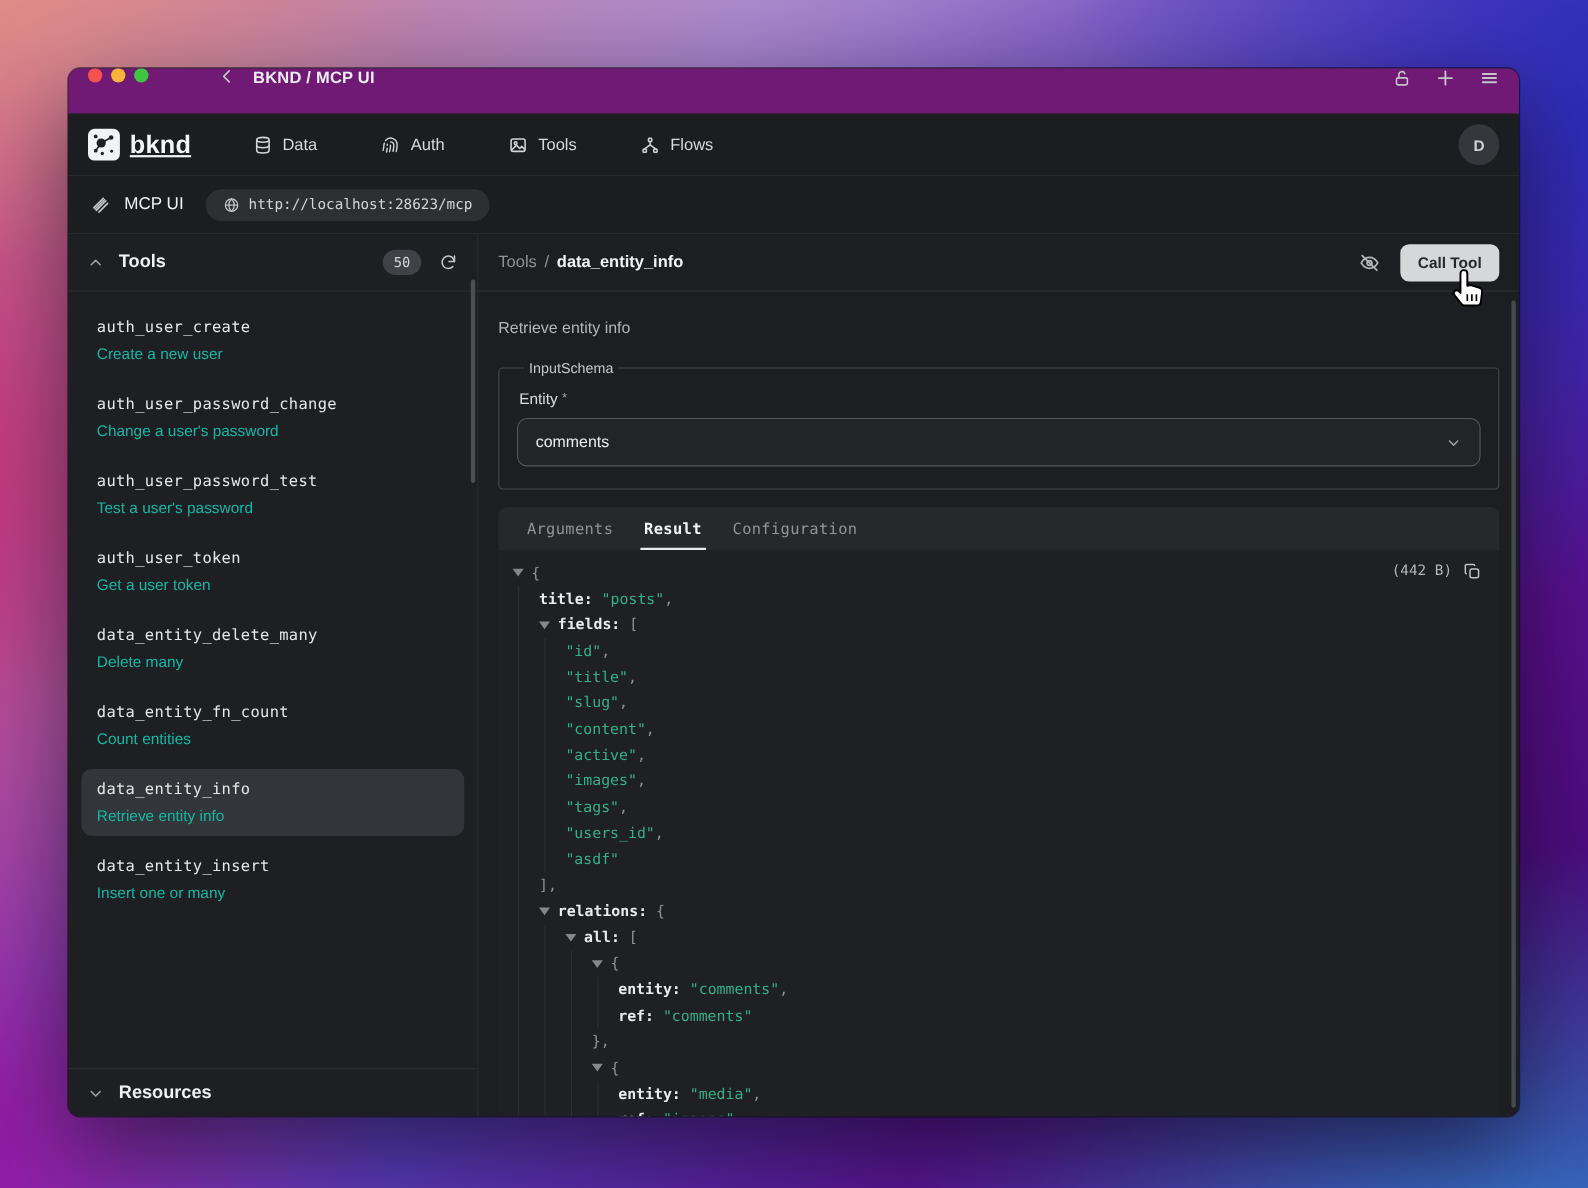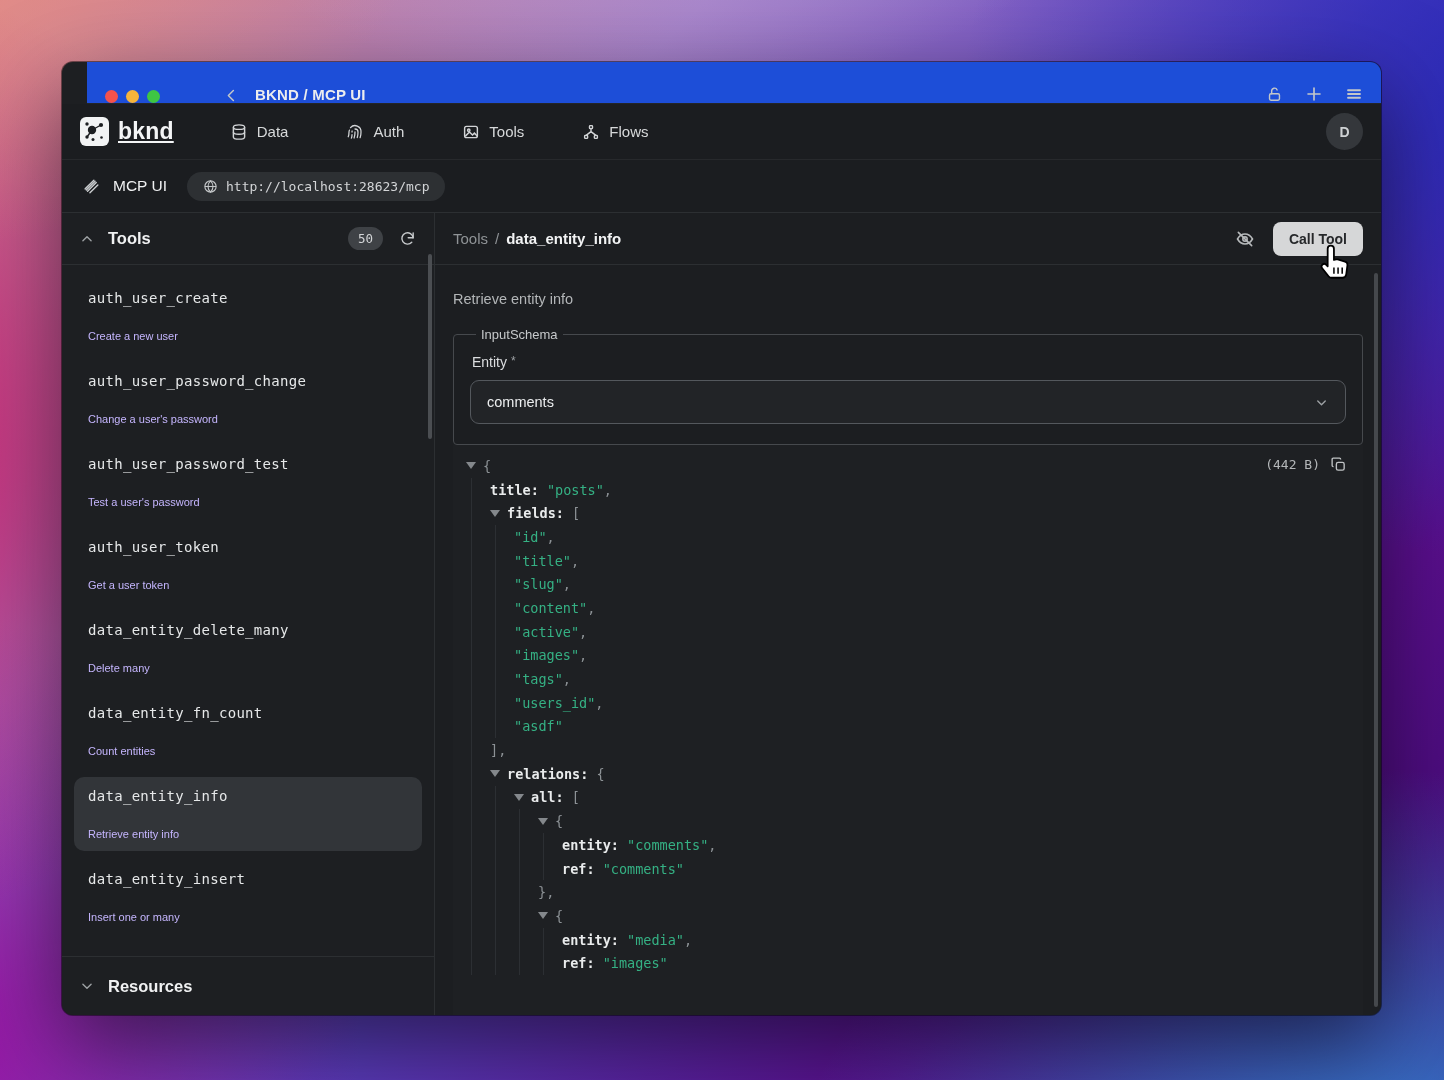--- a/index.html
+++ b/index.html
@@ -16,21 +16,21 @@
       radial-gradient(1000px 760px at 108% 10%, rgba(33,42,185,.95), rgba(33,42,185,0) 60%),
       linear-gradient(135deg, #d9838b 0%, #a27cc8 28%, #5b3fc0 55%, #5a0f8e 78%, #3c0a6e 100%);
   }
   .window{
     position:absolute; left:62px; top:62px; width:1319px; height:953px;
     background:#1d1f22; border-radius:11px; overflow:hidden;
     box-shadow:0 32px 90px rgba(0,0,0,.55), 0 0 0 1px rgba(0,0,0,.45);
     color:#e8eaeb;
   }
   
-  .titlebar{ height:42px; background:#1d4ed8; display:flex; align-items:flex-end; padding:0 18px; border-bottom:1px solid #232528;margin-left:25px;}
+  .titlebar{ height:42px; background:#701a75; display:flex; align-items:flex-start; padding:0 18px; border-bottom:1px solid #232528;}
   .traffic{ display:flex; gap:8px; margin-right:64px;}
   .tl{ width:13px; height:13px; border-radius:50%; }
   .tl.red{background:#f4524d;} .tl.yellow{background:#f6b43b;} .tl.green{background:#3ec643;}
   .tb-back{ background:none; border:none; color:#c4c7c9; display:flex; align-items:center; margin-right:16px; cursor:pointer;}
   .tb-title{ font-size:15px; font-weight:700; color:#ecedee; letter-spacing:.2px;}
   .tb-right{ margin-left:auto; display:flex; align-items:center; gap:22px;}
   .tb-btn{ background:none; border:none; color:#c4c7c9; display:flex; align-items:center; cursor:pointer;}
   
   .navbar{ height:56px; background:#1b1d20; display:flex; align-items:center; padding:0 18px; border-bottom:1px solid #27292c;}
   .brand{ display:flex; align-items:center; gap:9px; margin-right:56px;}
@@ -54,24 +54,24 @@
   .side-head{ height:52px; display:flex; align-items:center; padding:0 18px; border-bottom:1px solid #2c2f32; flex:none;}
   .side-head .chev{ color:#9da1a4; margin-right:14px; display:flex;}
   .side-title{ font-size:16.5px; font-weight:700; color:#f0f1f2;}
   .side-right{ margin-left:auto; display:flex; align-items:center; gap:16px;}
   .count-badge{ background:#3f4246; color:#d3d5d7; font-size:12.5px; border-radius:999px; padding:4px 10px; font-family:"DejaVu Sans Mono",monospace;}
   .refresh-btn{ background:none; border:none; color:#c6c9cb; display:flex; cursor:pointer;}
   .tool-list{ flex:1; overflow:hidden; padding:14px 12px 0 12px; position:relative;}
   .tool-item{ padding:11px 14px; border-radius:10px; cursor:pointer;}
   .tool-item.selected{ background:#323539;}
   .tool-name{ font-family:"DejaVu Sans Mono",monospace; font-size:14px; color:#e6e8e9; letter-spacing:.3px;}
-  .tool-desc{ font-size:11px; color:#c4b5fd; margin-top:24px;}
+  .tool-desc{ font-size:14px; color:#14b8a6; margin-top:7px;}
   .tool-item + .tool-item{ margin-top:9px;}
   .side-scroll{ position:absolute; right:2px; top:41px; width:4px; height:185px; border-radius:2px; background:#4b4e52;}
-  .side-foot{ height:59px; border-top:1px solid #2c2f32; display:flex; align-items:center; padding:0 18px; flex:none;}
+  .side-foot{ height:44px; border-top:1px solid #2c2f32; display:flex; align-items:center; padding:0 18px; flex:none;}
   .side-foot .chev{ color:#9da1a4; margin-right:14px; display:flex;}
   
   .main{ flex:1; display:flex; flex-direction:column; position:relative; background:#1c1e21;}
   .main-head{ height:52px; display:flex; align-items:center; padding:0 18px; border-bottom:1px solid #2c2f32; flex:none;}
   .crumb-sec{ color:#8f9396; font-size:15px;}
   .crumb-sep{ color:#8f9396; font-size:15px; margin:0 7px;}
   .crumb-name{ color:#f2f3f4; font-size:15px; font-weight:700;}
   .head-actions{ margin-left:auto; display:flex; align-items:center; gap:18px;}
   .eyeoff-btn{ background:none; border:none; color:#b6b9bb; display:flex; cursor:pointer;}
   .call-tool{ background:#d6d7d8; color:#26282a; border:none; border-radius:8px; font-size:14px; font-weight:600; padding:9px 16px; cursor:pointer; font-family:"Liberation Sans",sans-serif;}
@@ -322,20 +322,25 @@
           <div class="select" role="combobox">
             <span class="select-value">comments</span>
             <span class="chev">
               <svg width="15" height="15" viewBox="0 0 24 24" fill="none" stroke="currentColor" stroke-width="2.2" stroke-linecap="round" stroke-linejoin="round">
                   <polyline points="6 9.5 12 15.5 18 9.5"></polyline>
                 </svg>
             </span>
           </div>
         </fieldset>
 
+        <div class="tabbar" id="tabbar">
+            <button class="tab">Arguments</button>
+            <button class="tab active">Result</button>
+            <button class="tab">Configuration</button>
+          </div>
 
         <div class="json-panel">
           <div class="json-meta">
             <span class="json-size">(442 B)</span>
             <button class="copy-btn">
               <svg width="17" height="17" viewBox="0 0 24 24" fill="none" stroke="currentColor" stroke-width="1.9">
                   <rect x="9" y="9" width="11" height="11" rx="2.5"></rect>
                   <path d="M5 15H4.5A1.5 1.5 0 0 1 3 13.5v-9A1.5 1.5 0 0 1 4.5 3h9A1.5 1.5 0 0 1 15 4.5V5"></path>
                 </svg>
             </button>

